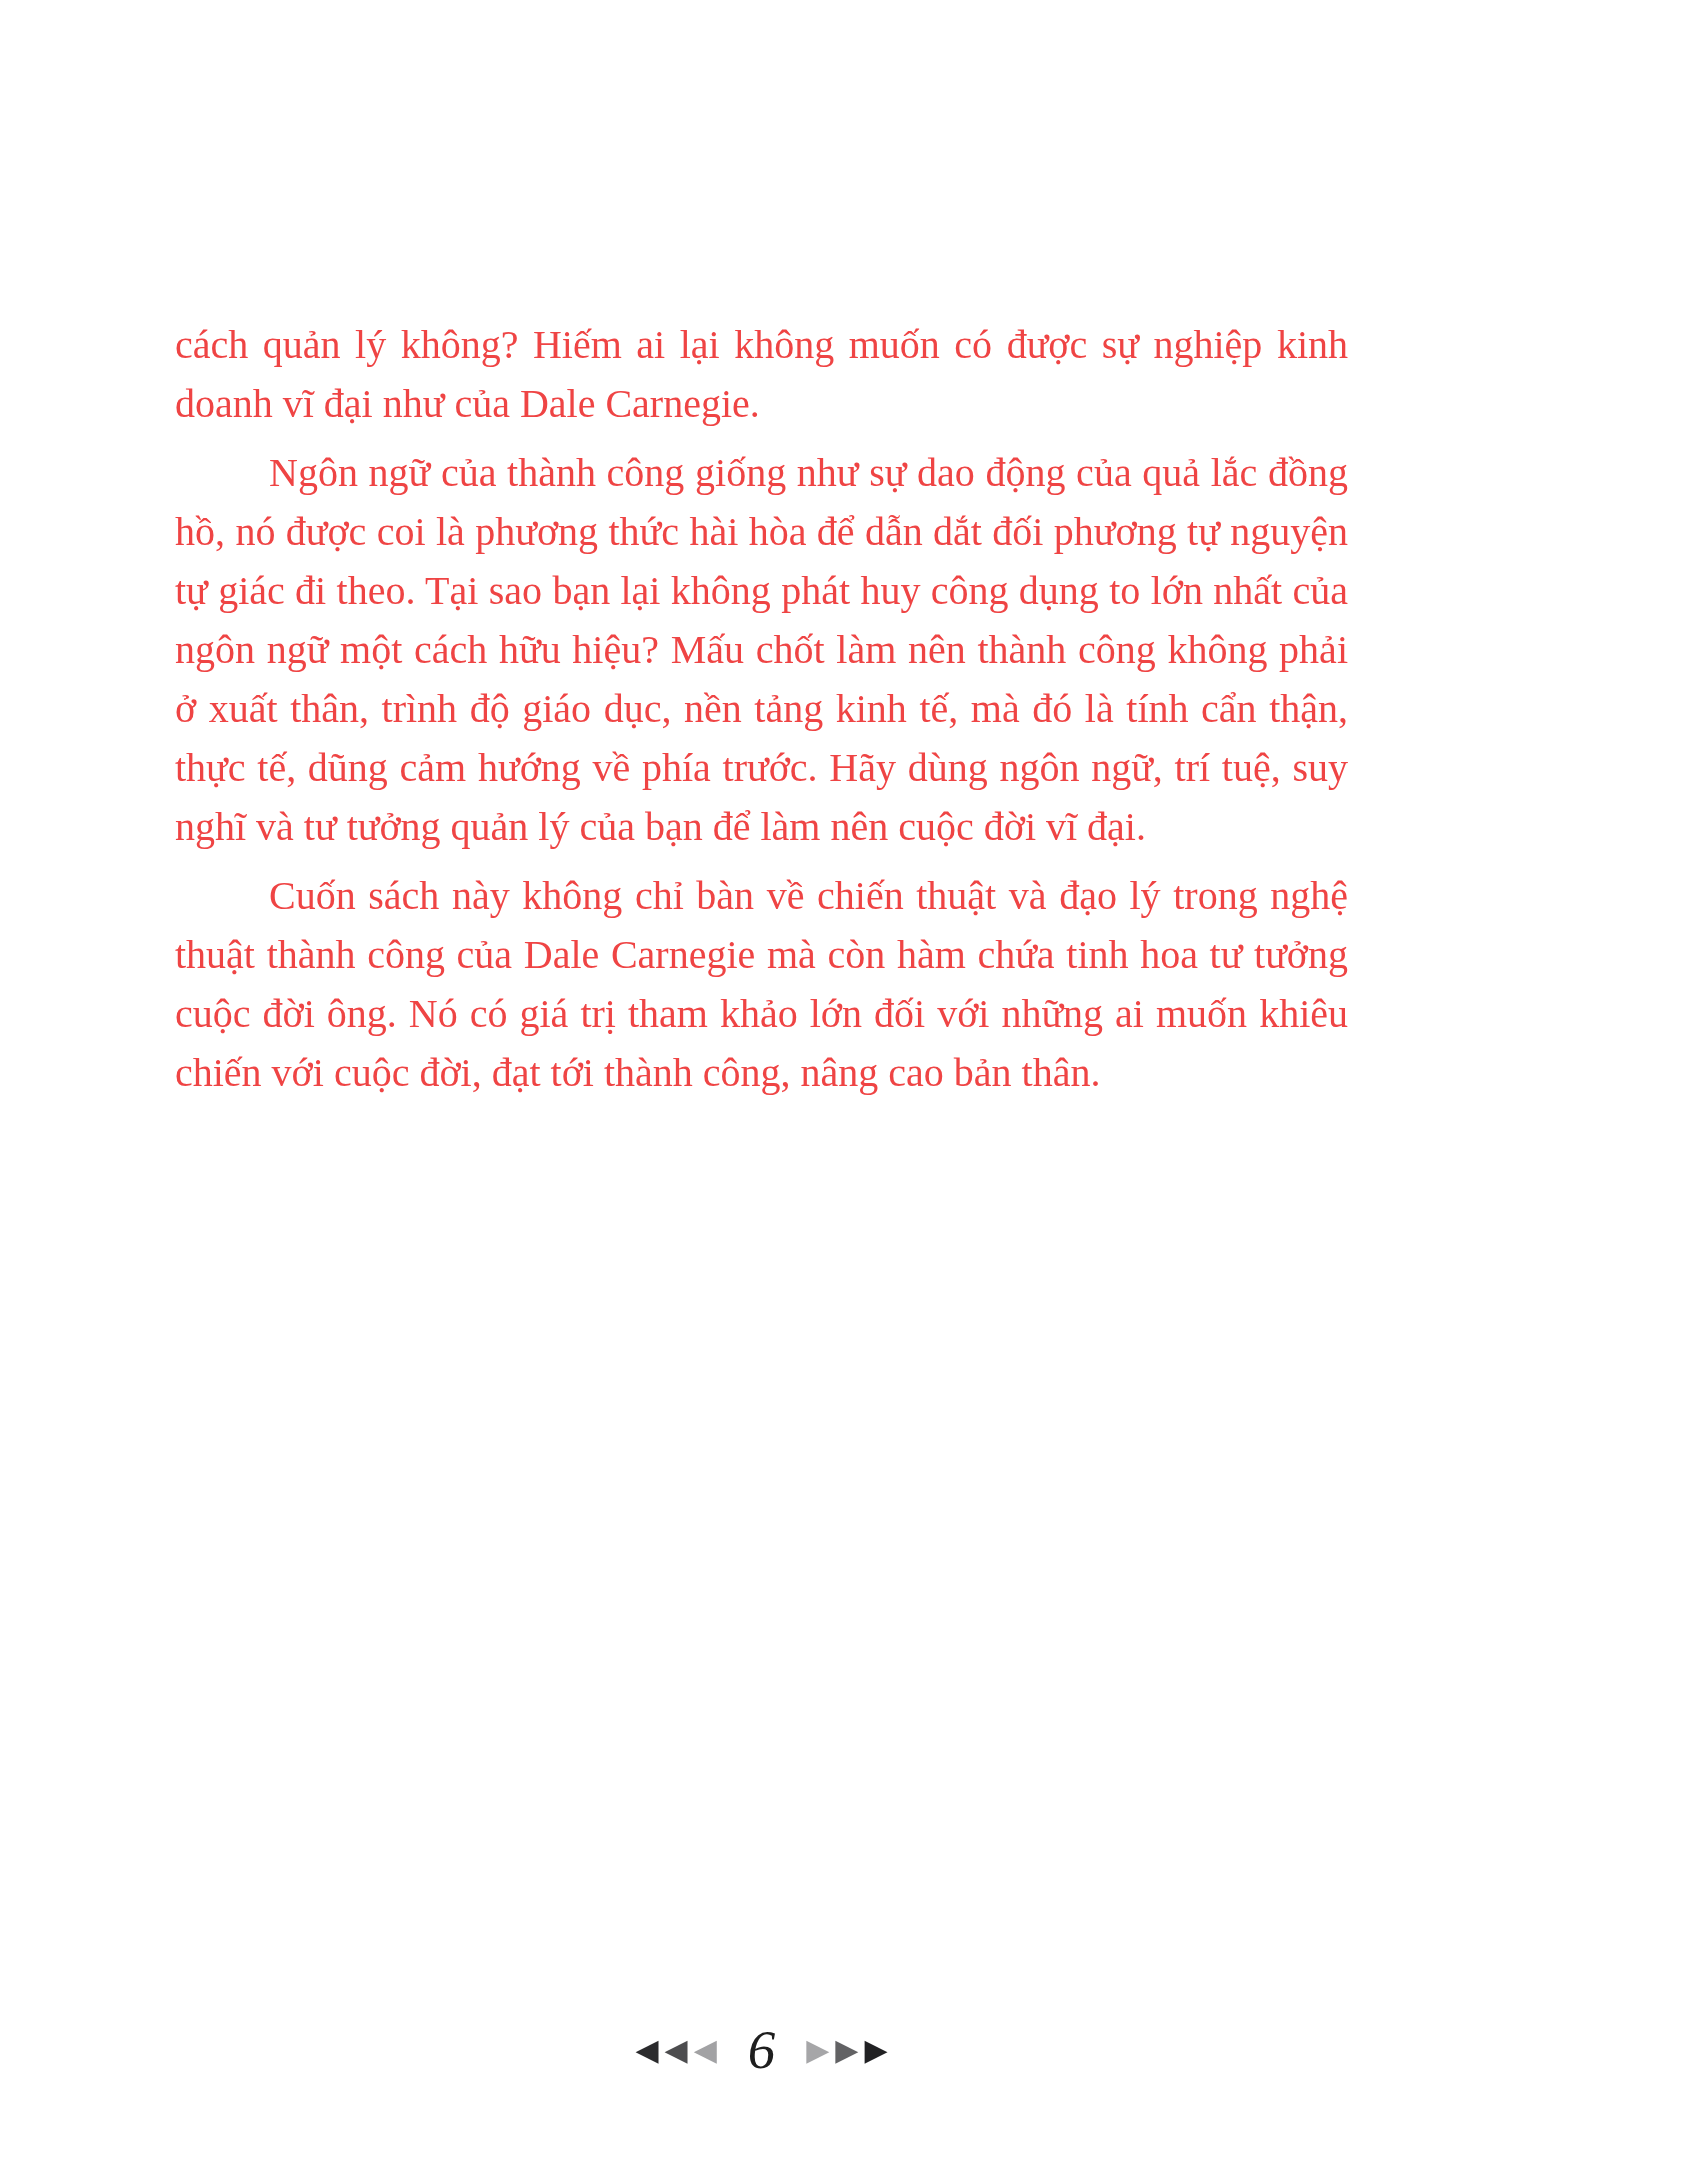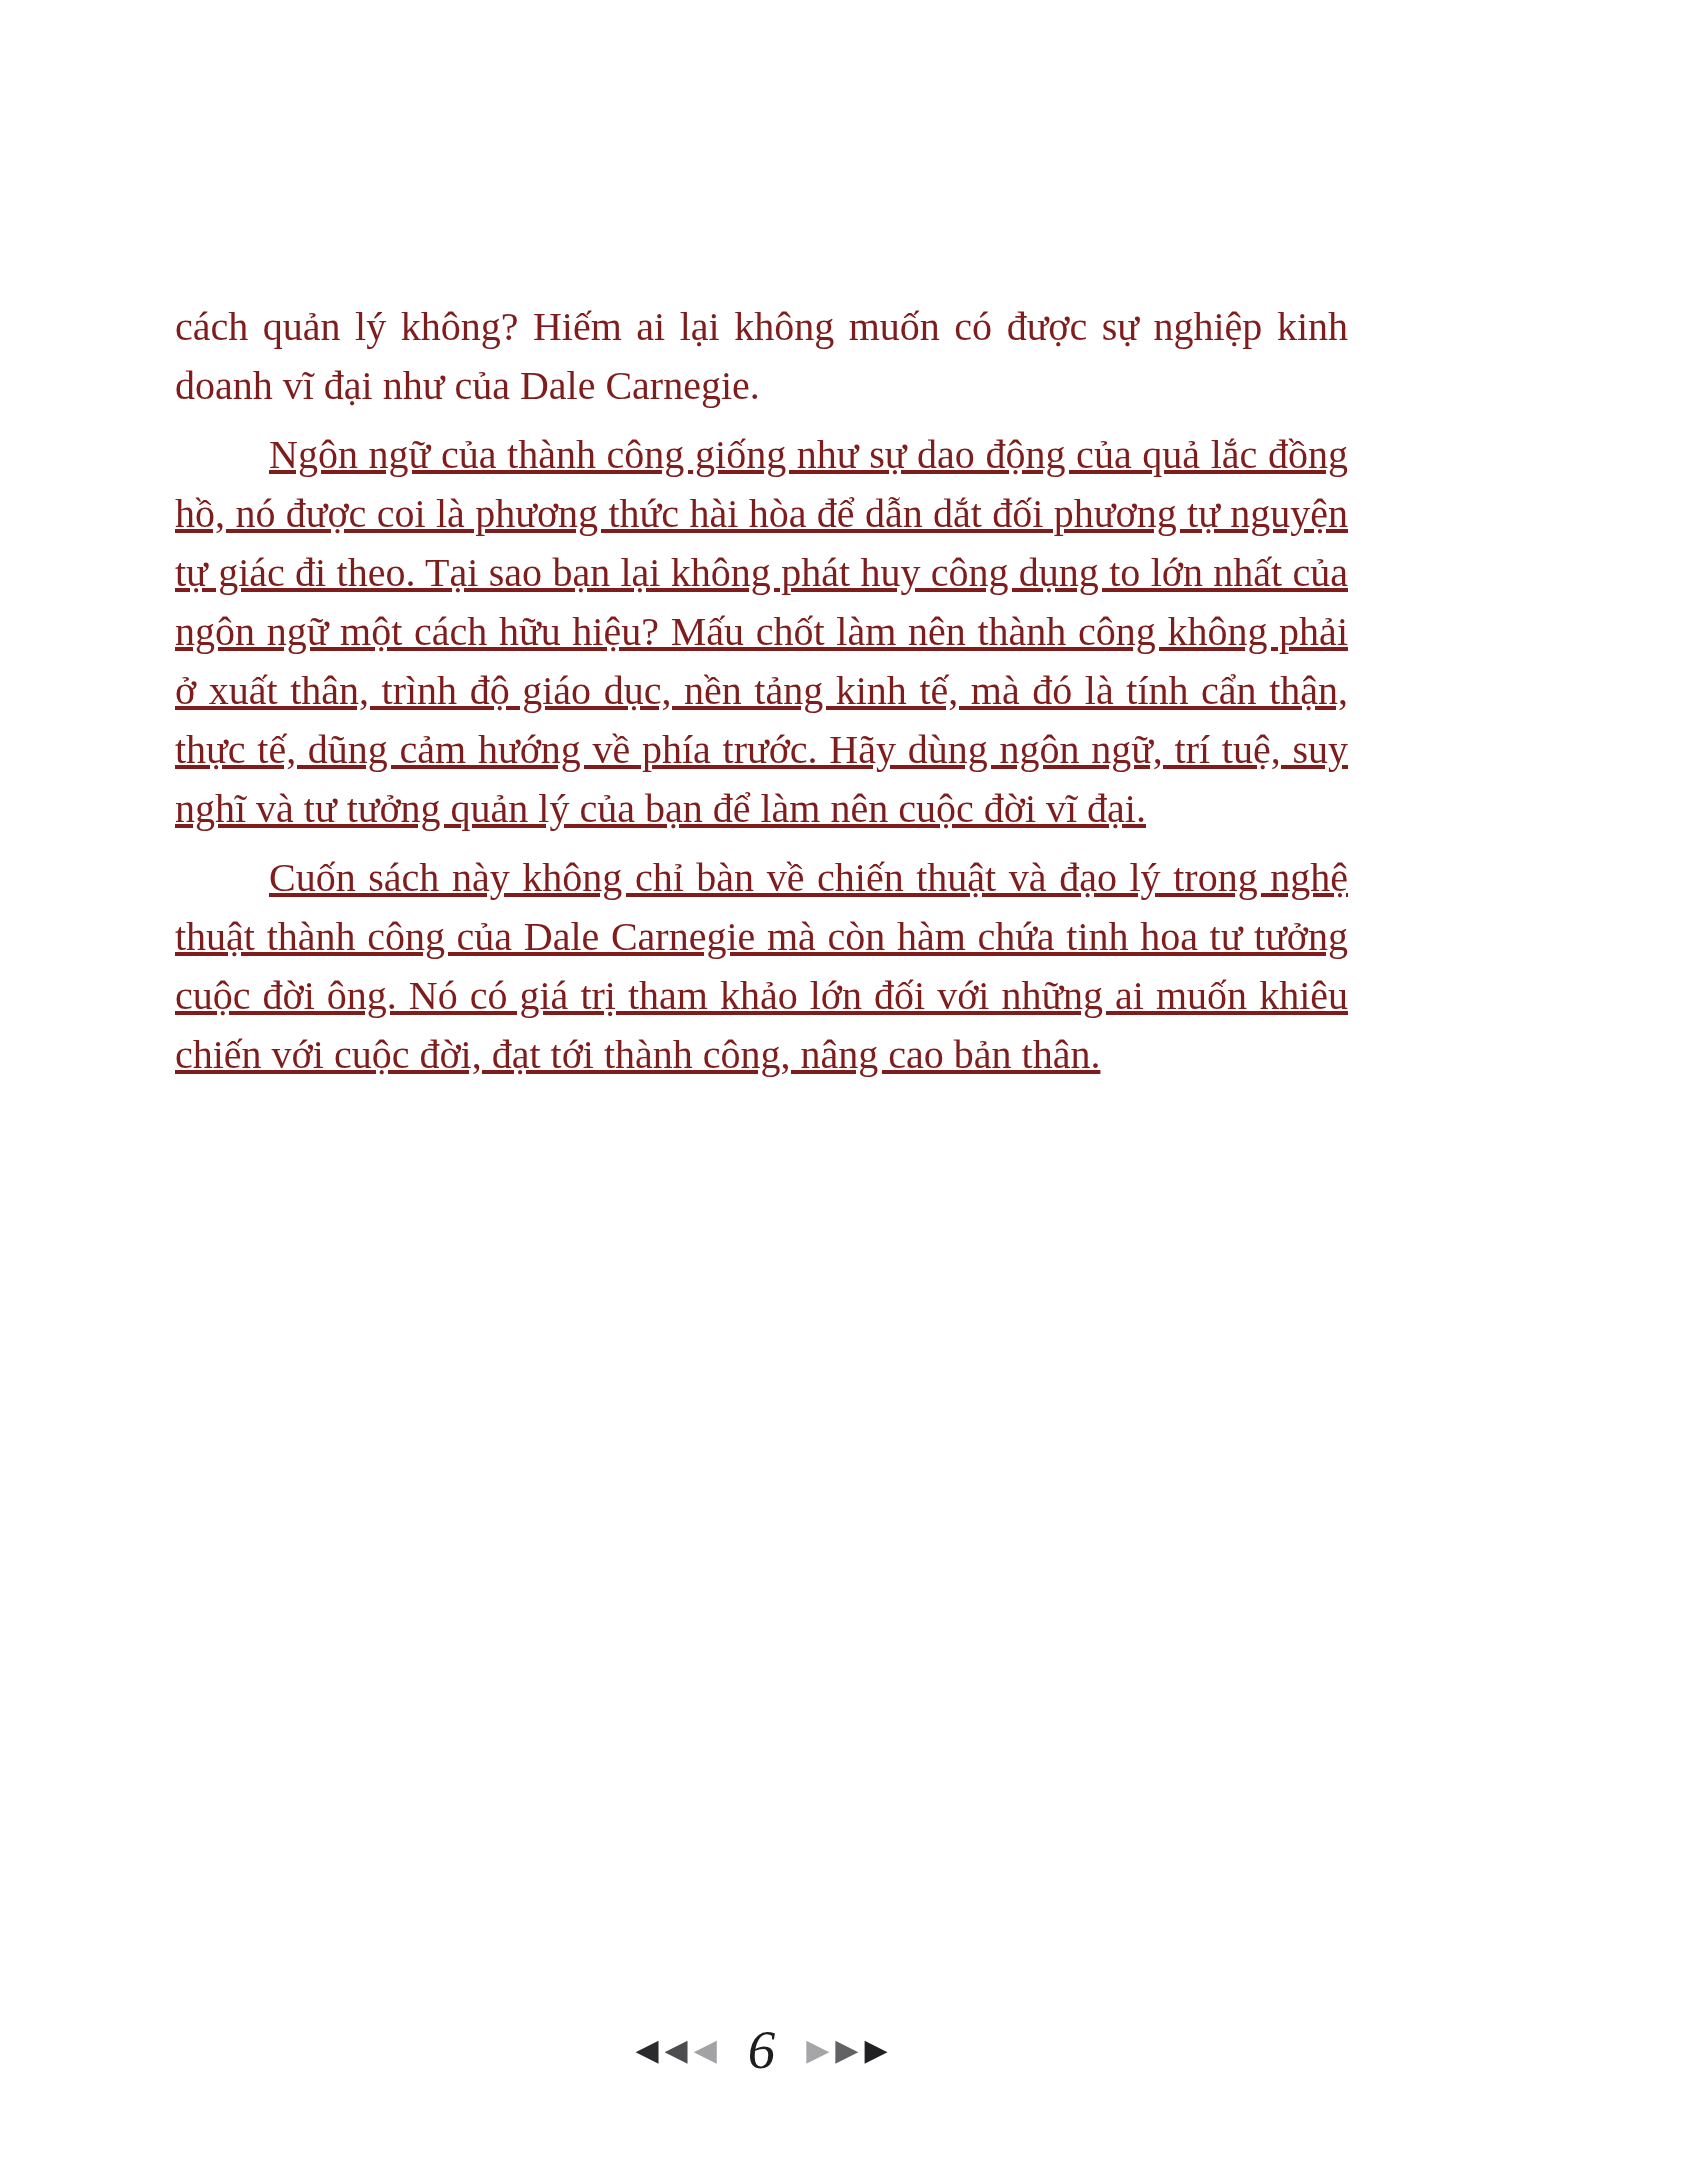--- a/index.html
+++ b/index.html
@@ -11,34 +11,33 @@
     position: relative;
     width: 1683px;
     height: 2178px;
     background: #ffffff;
     overflow: hidden;
     font-family: "Liberation Serif", serif;
   }
   .text-column {
     position: absolute;
     left: 175px;
-    top: 297px;
+    top: 315px;
     width: 1173px;
     font-size: 40px;
     line-height: 59px;
-    color: #7f1d1d;
+    color: #ef4444;
     text-align: justify;
   }
   .text-column p {
     margin: 0;
   }
   .text-column p.indent {
     text-indent: 94px;
     margin-top: 10px;
-    text-decoration: underline;
   }
   .quote-para {
     font-weight: bold;
   }
   .quote-para .quote-italic {
     font-style: italic;
   }
   .page-footer {
     position: absolute;
     left: 175px;

